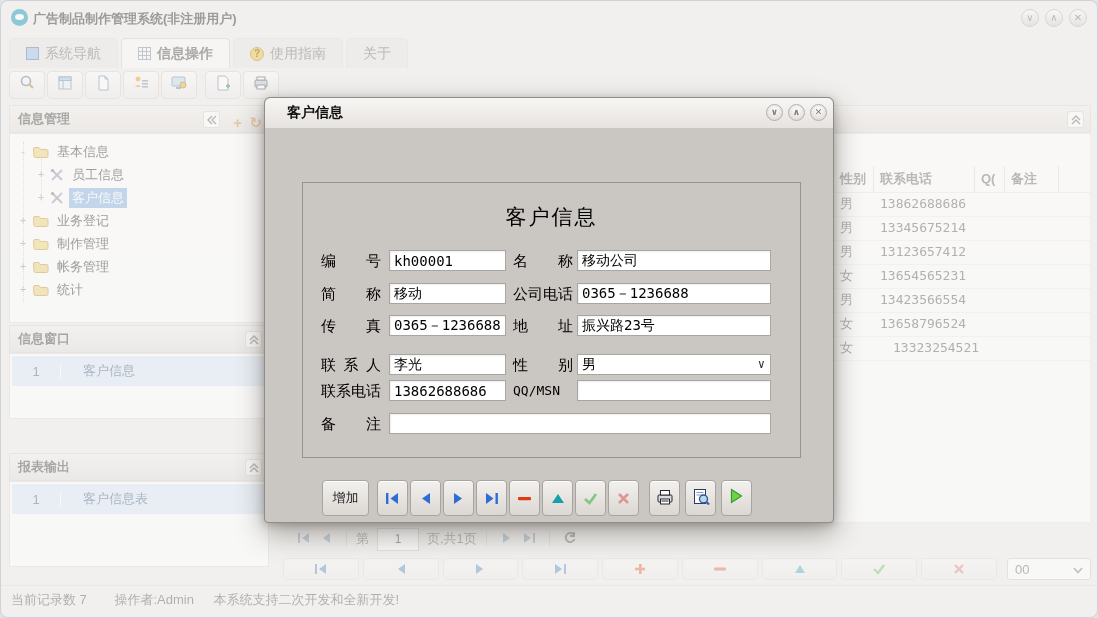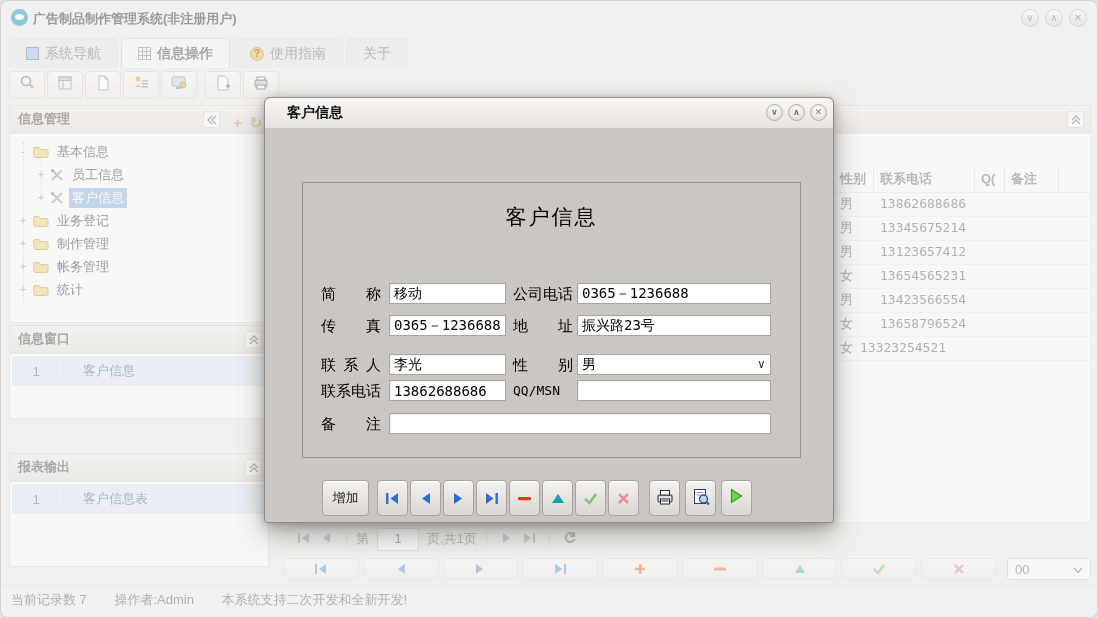--- a/index.html
+++ b/index.html
@@ -318,21 +318,21 @@
       <div class="grow" style="top:154px;">
           <span class="gv" style="left:552px;width:40px;">男</span>
           <span class="gv" style="left:592px;width:101px;">13423566554</span>
         </div>
       <div class="grow" style="top:178px;">
           <span class="gv" style="left:552px;width:40px;">女</span>
           <span class="gv" style="left:592px;width:101px;">13658796524</span>
         </div>
       <div class="grow" style="top:202px;">
           <span class="gv" style="left:552px;width:40px;">女</span>
-          <span class="gv" style="left:572px;width:101px;">13323254521</span>
+          <span class="gv" style="left:605px;width:101px;">13323254521</span>
         </div>
     </div>
 
     <div class="pager">
       <span class="pgbtn" style="margin-left:12px"><svg width="14" height="12">
             <rect x="1" y="1" width="2" height="10" fill="#9fb4c9"></rect>
             <path d="M12 1 L5 6 L12 11 z" fill="#9fb4c9"></path>
           </svg></span>
       <span class="pgbtn"><svg width="12" height="12">
             <path d="M10 1 L3 6 L10 11 z" fill="#9fb4c9"></path>
@@ -409,35 +409,41 @@
         <span>00</span>
         <span><svg width="10" height="7">
               <path d="M1 1 L5 5.5 L9 1" fill="none" stroke="#9a9a9a" stroke-width="1.6"></path>
             </svg></span>
       </div>
     </div>
 
     <div class="statusbar">
       <span style="margin-left:10px">当前记录数 7</span>
       <span style="margin-left:24px">操作者:Admin</span>
-      <span style="margin-left:24px">本系统支持二次开发和全新开发!</span>
+      <span style="margin-left:16px">本系统支持二次开发和全新开发!</span>
     </div>
   </div>
 
   <div class="dialog">
     <div class="dtitle">
       <span class="txt">客户信息</span>
       <span class="dwbtn" style="right:50px">∨</span>
       <span class="dwbtn" style="right:28px">∧</span>
       <span class="dwbtn" style="right:6px">✕</span>
     </div>
 
     <div class="gbox">
       <div class="gbox-title">客户信息</div>
 
+      <div class="frow" style="top:67px">
+        <span class="flabel l1">编号</span>
+        <input class="finput i1" value="kh00001" style="">
+        <span class="flabel l2">名称</span>
+        <input class="finput i2" value="移动公司" style="">
+      </div>
       <div class="frow" style="top:100px">
         <span class="flabel l1">简称</span>
         <input class="finput i1" value="移动" style="">
         <span class="flabel l2">公司电话</span>
         <input class="finput i2" value="0365－1236688" style="">
       </div>
       <div class="frow" style="top:132px">
         <span class="flabel l1">传真</span>
         <input class="finput i1" value="0365－1236688" style="">
         <span class="flabel l2">地址</span>

